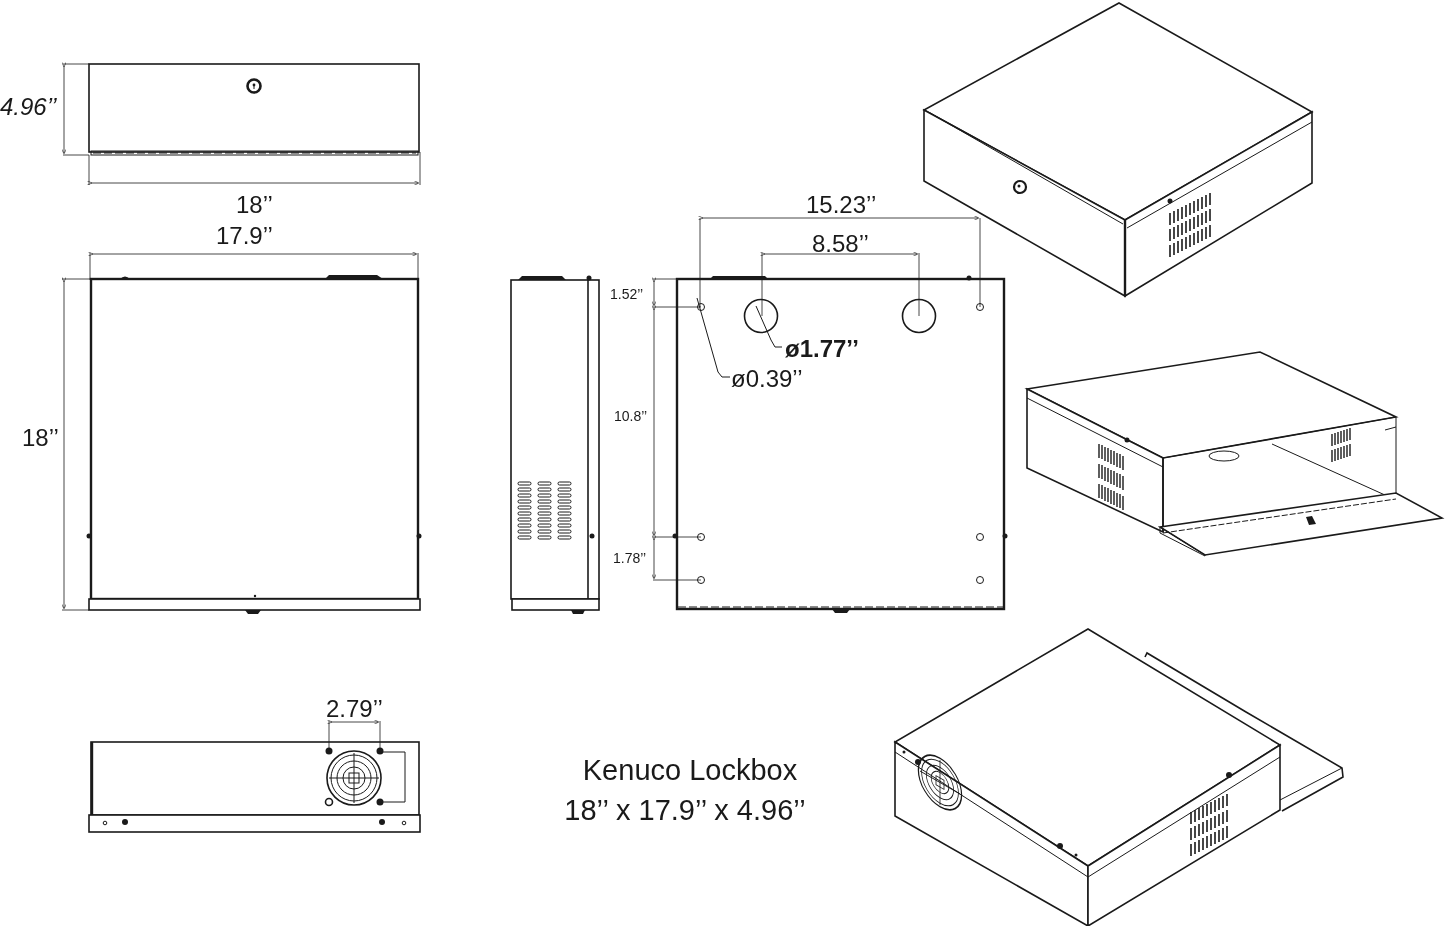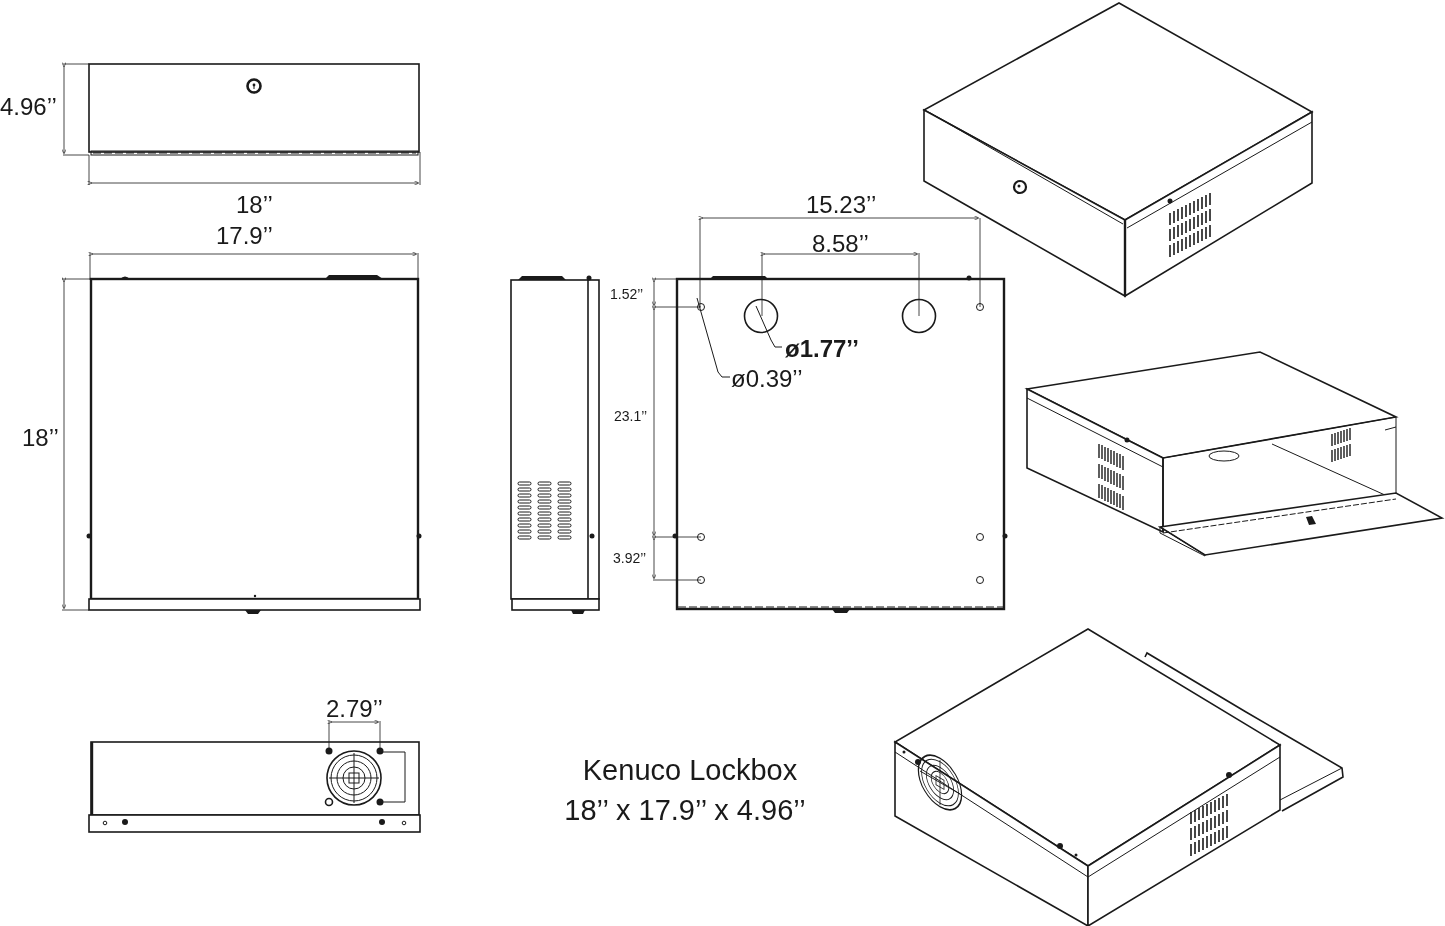--- a/index.html
+++ b/index.html
@@ -228,29 +228,29 @@
     <circle cx="1076" cy="855" r="1.5" class="fillk"></circle>
     <circle cx="1229" cy="775" r="3" class="fillk"></circle>
     <g stroke="#1a1a1a" stroke-width="1.6">
       <path d="M1191,812 v12 M1195,810 v12 M1199,808 v12 M1203,806 v12 M1207,804 v12 M1211,802 v12 M1215,800 v12 M1219,798 v12 M1223,796 v12 M1227,794 v12"></path>
       <path d="M1191,828 v12 M1195,826 v12 M1199,824 v12 M1203,822 v12 M1207,820 v12 M1211,818 v12 M1215,816 v12 M1219,814 v12 M1223,812 v12 M1227,810 v12"></path>
       <path d="M1191,844 v12 M1195,842 v12 M1199,840 v12 M1203,838 v12 M1207,836 v12 M1211,834 v12 M1215,832 v12 M1219,830 v12 M1223,828 v12 M1227,826 v12"></path>
     </g>
   </g>
 </svg>
 
-<div class="lbl big" style="left:0px; top:95px;">4.96’’</div>
+<div class="lbl big" style="left:0px; top:95px;font-style:italic;">4.96’’</div>
 <div class="lbl big" style="left:236px; top:193px;">18’’</div>
 <div class="lbl big" style="left:216px; top:224px;">17.9’’</div>
 <div class="lbl big" style="left:22px; top:426px;">18’’</div>
 
 <div class="lbl big" style="left:806px; top:193px;">15.23’’</div>
 <div class="lbl big" style="left:812px; top:232px;">8.58’’</div>
 <div class="lbl big" style="left:785px; top:337px;font-weight:bold;">ø1.77’’</div>
 <div class="lbl big" style="left:731px; top:367px;">ø0.39’’</div>
 <div class="lbl sm" style="left:610px; top:287px;">1.52’’</div>
-<div class="lbl sm" style="left:614px; top:409px;">23.1’’</div>
-<div class="lbl sm" style="left:613px; top:551px;">3.92’’</div>
+<div class="lbl sm" style="left:614px; top:409px;">10.8’’</div>
+<div class="lbl sm" style="left:613px; top:551px;">1.78’’</div>
 
 <div class="lbl big" style="left:326px; top:697px;">2.79’’</div>
 
 <div class="lbl title" style="left:540px; top:756px; width:300px;">Kenuco Lockbox</div>
 <div class="lbl title" style="left:530px; top:796px; width:310px;">18’’ x 17.9’’ x 4.96’’</div>
 
 </body></html>

